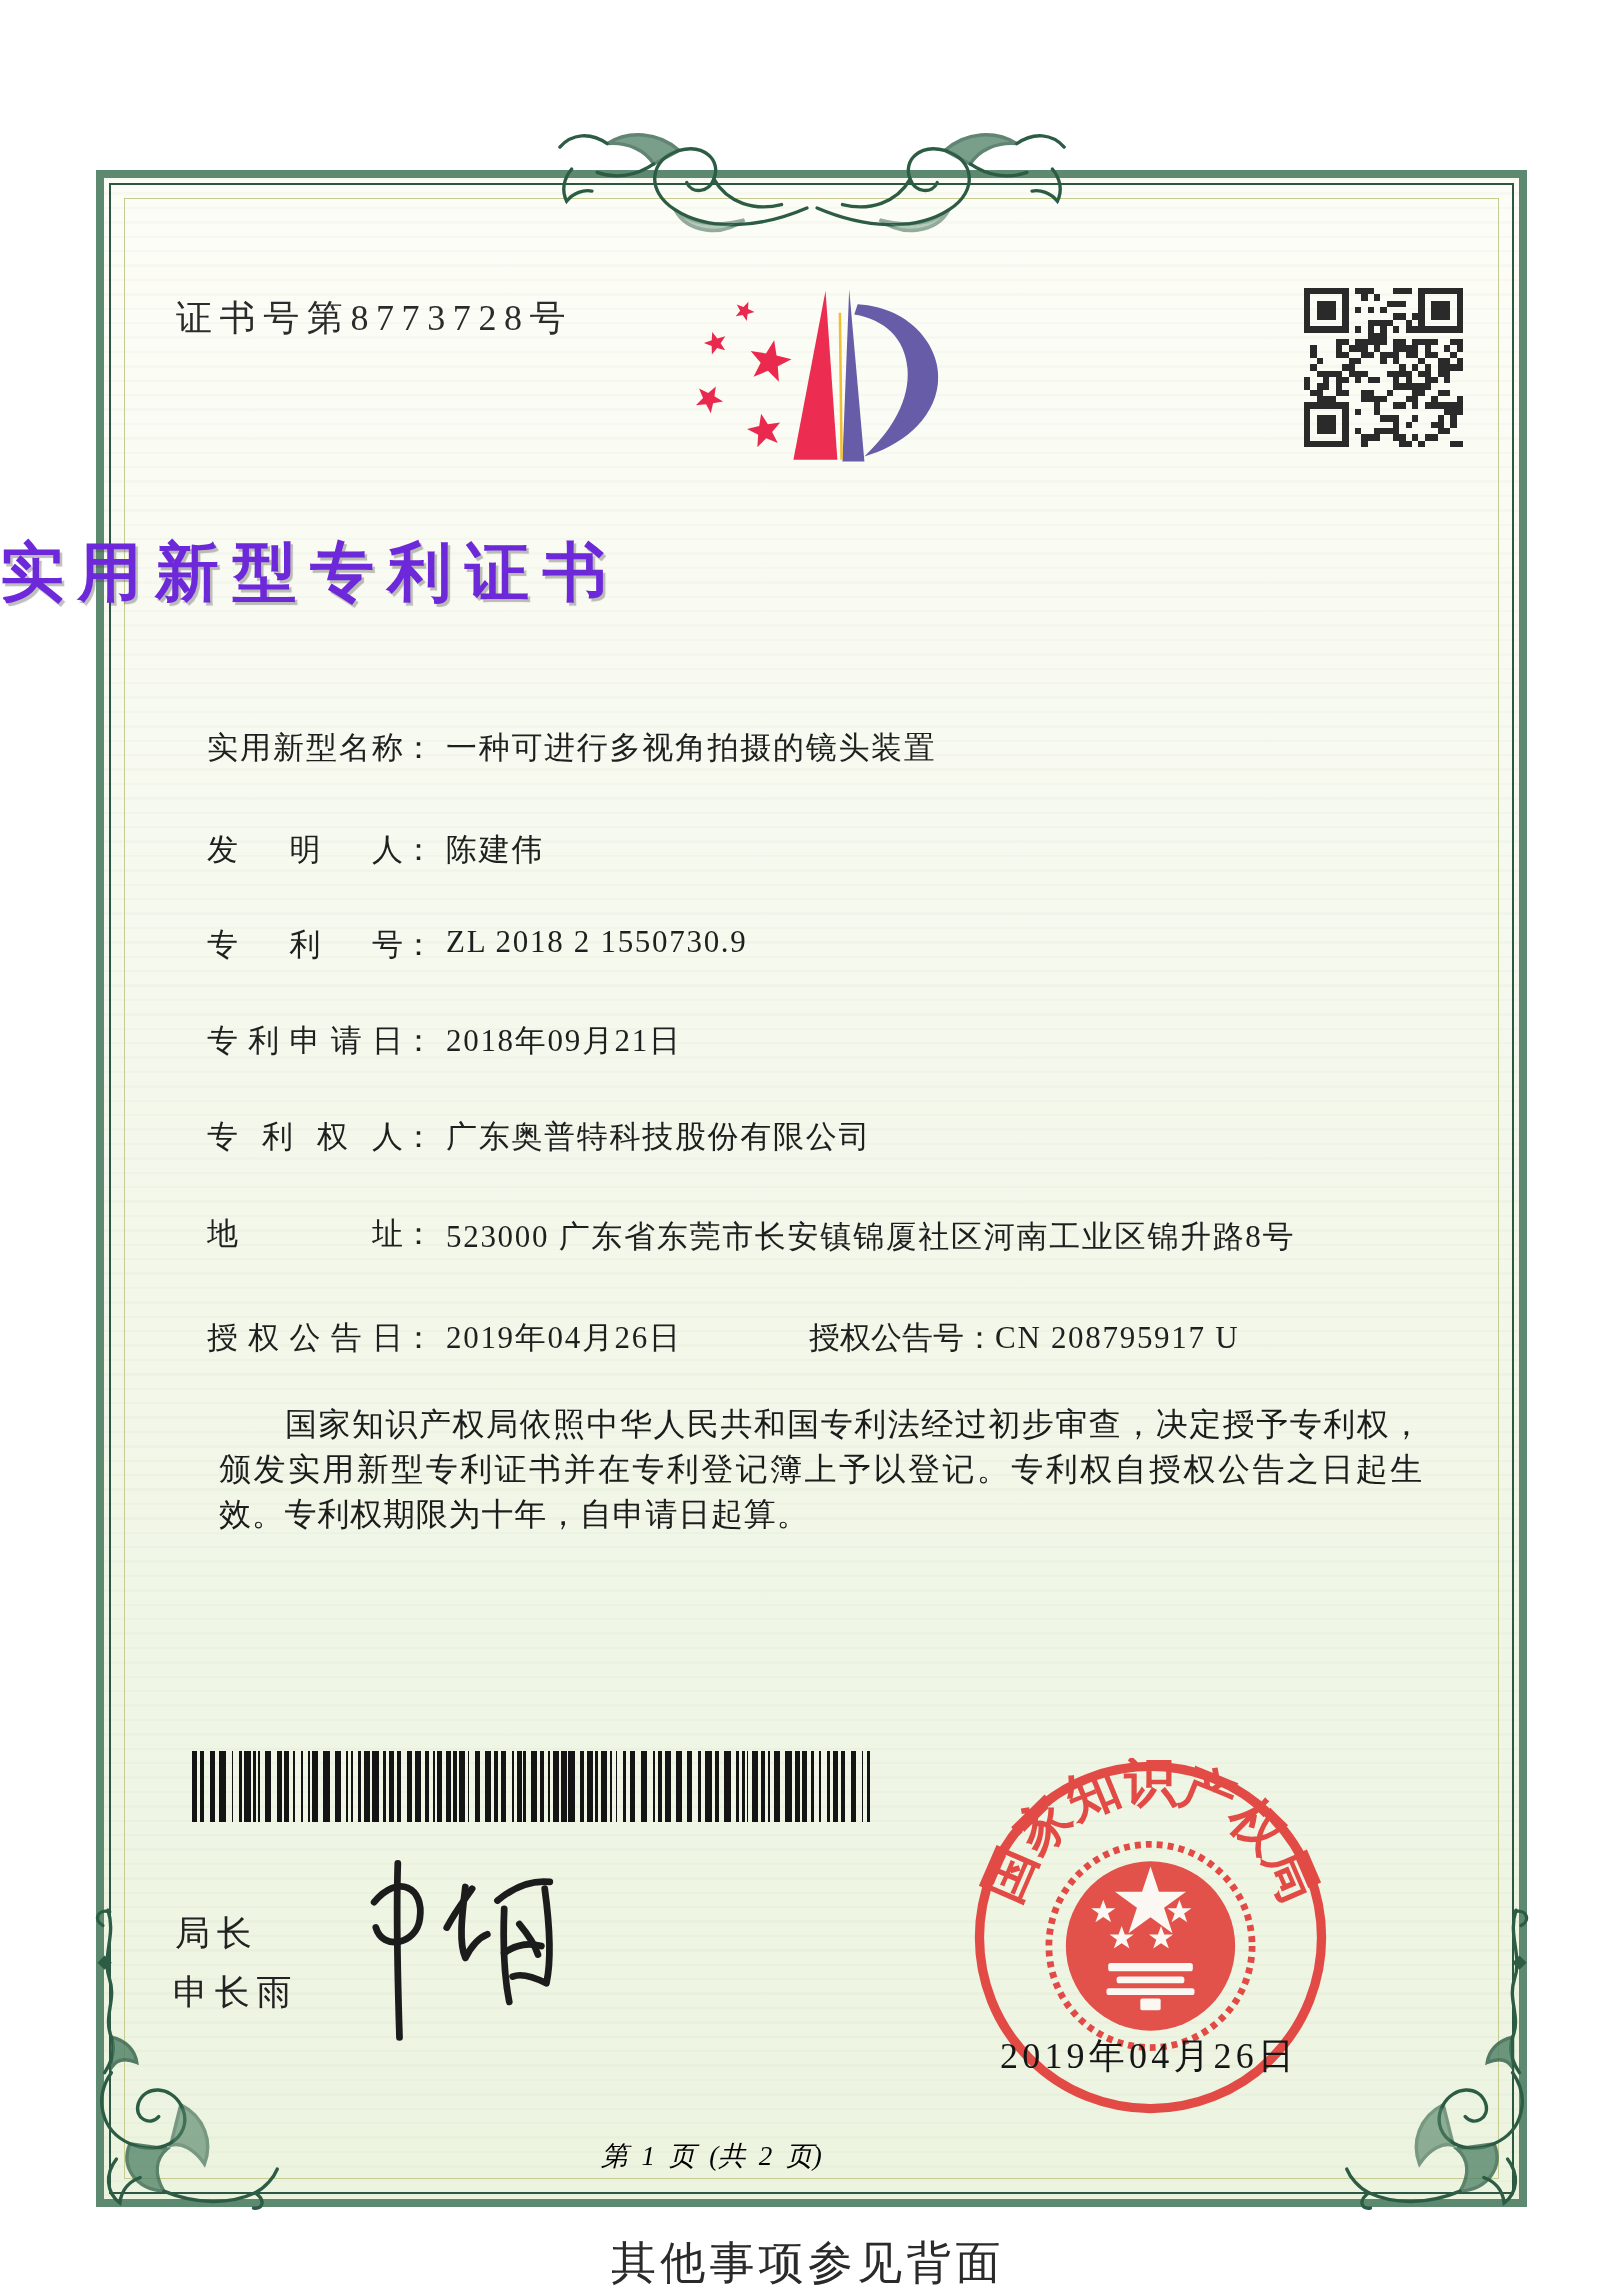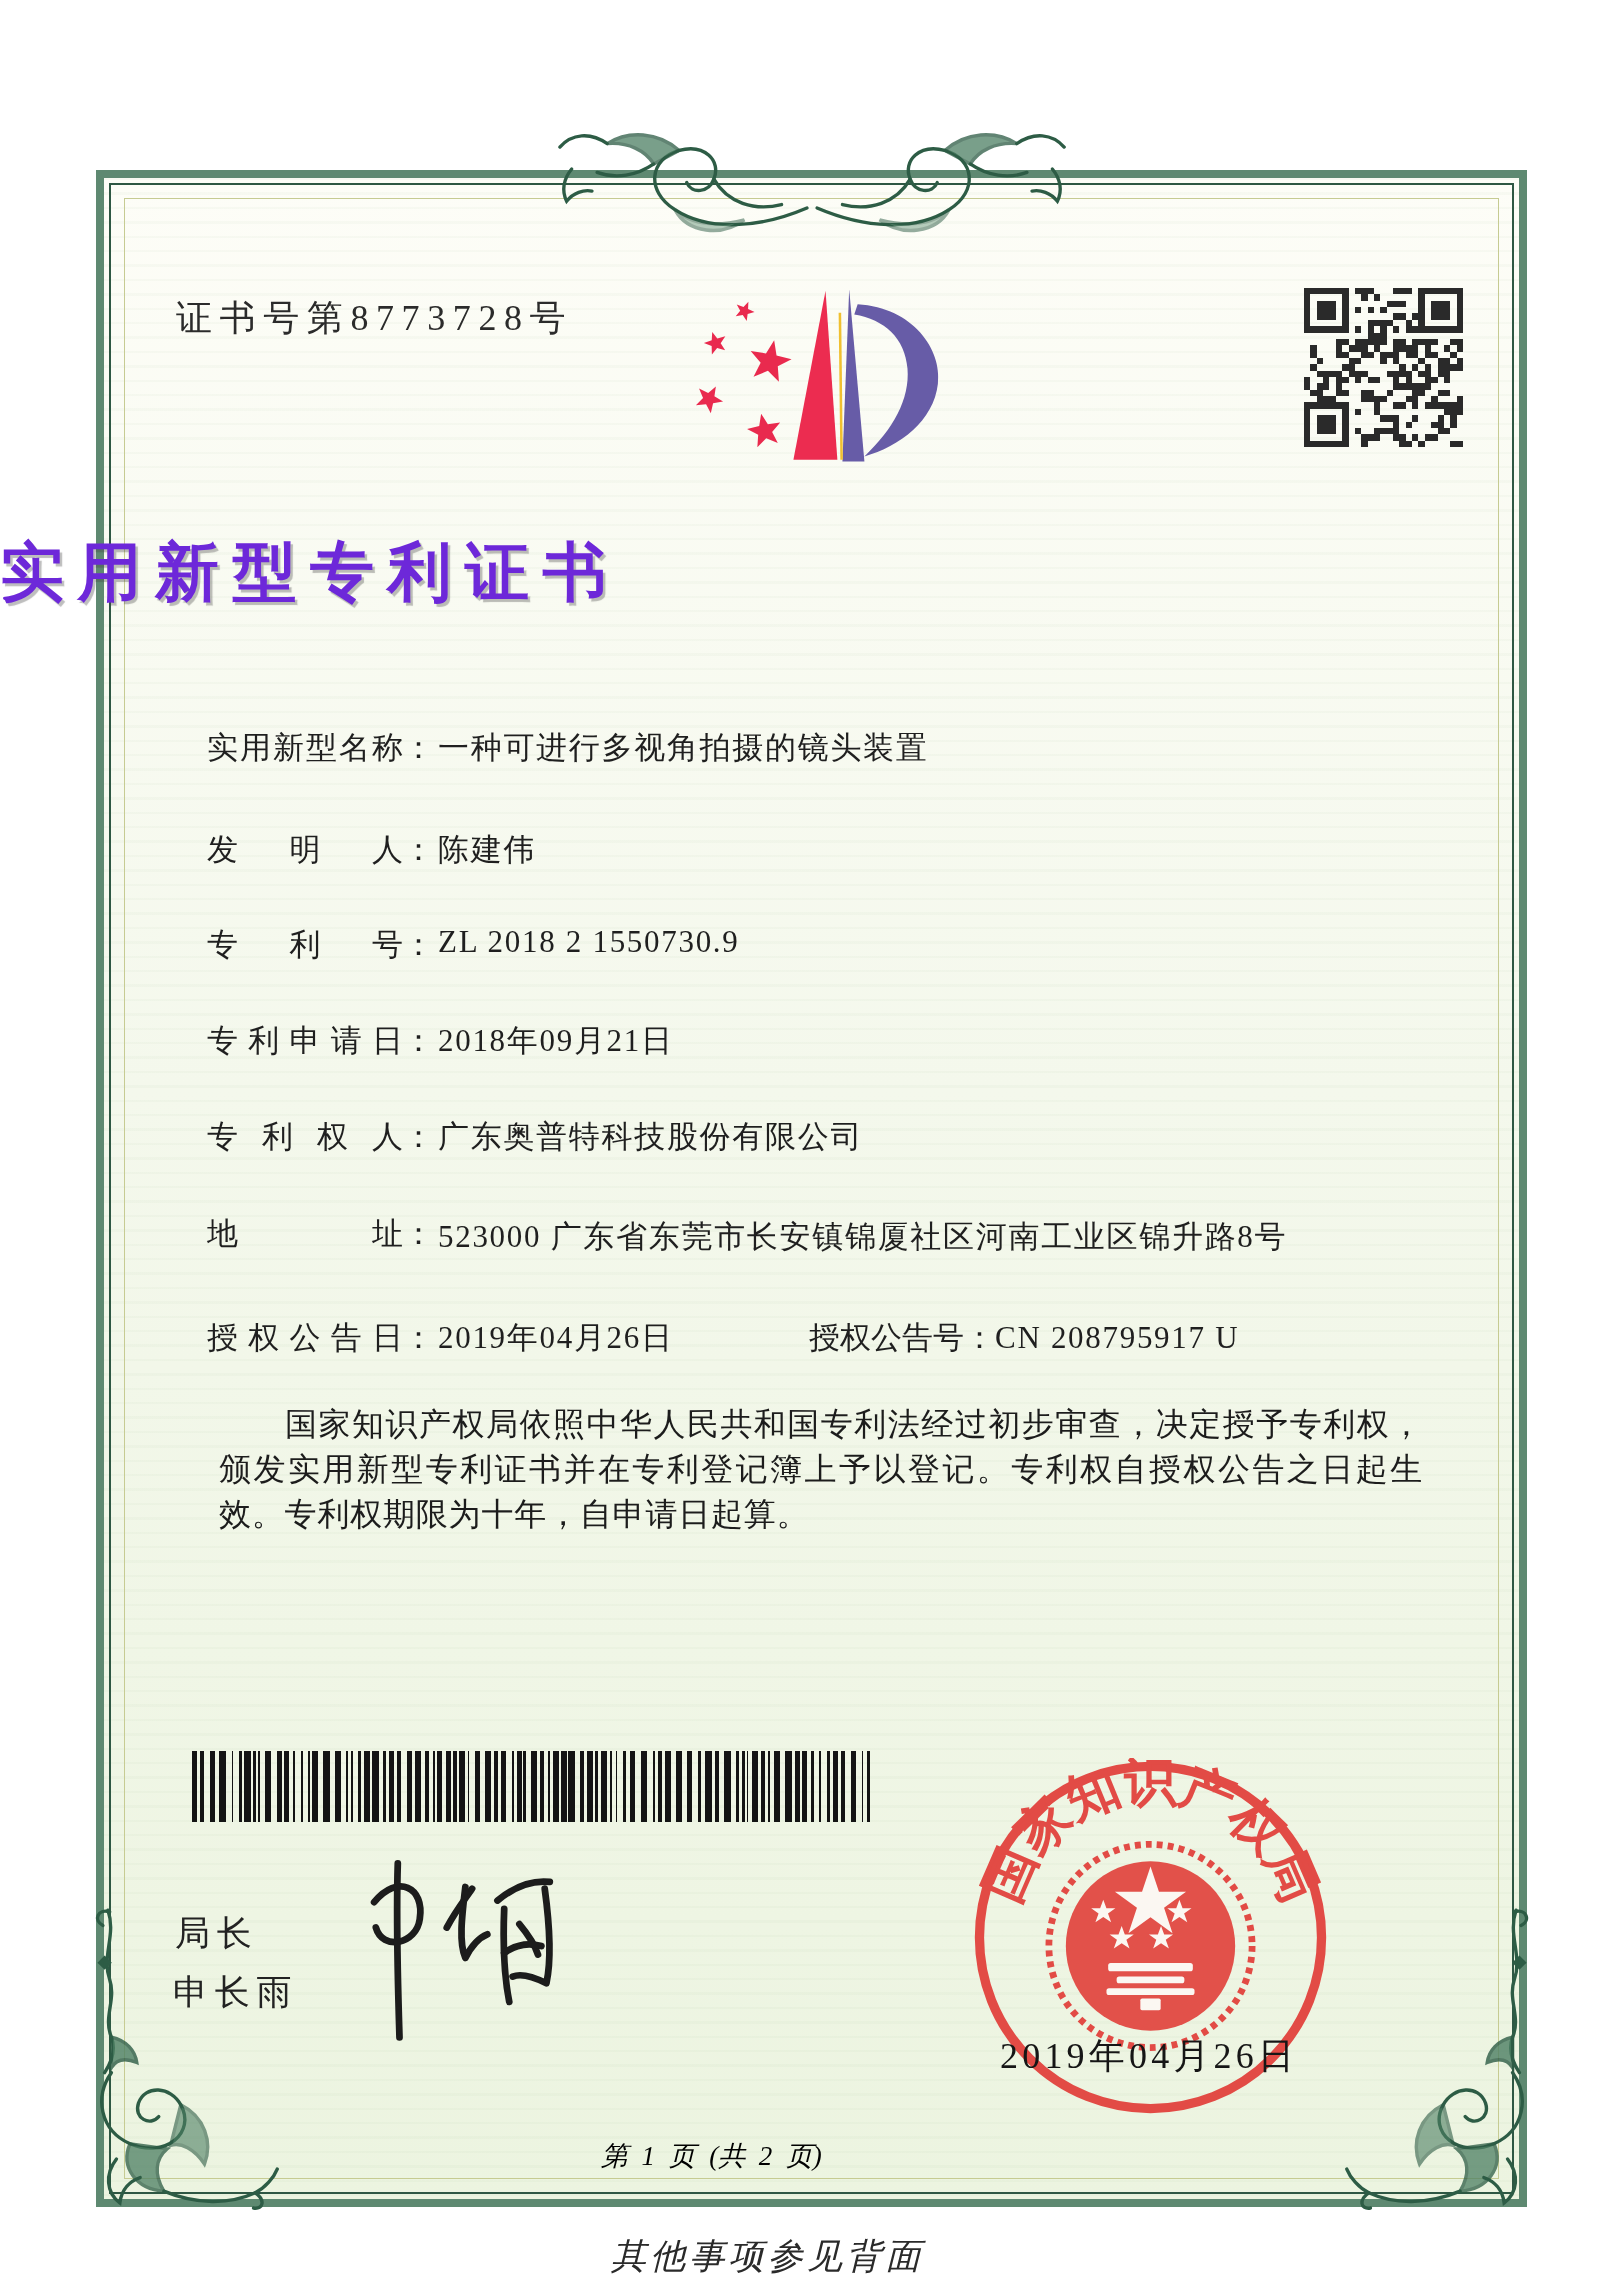--- a/index.html
+++ b/index.html
@@ -33,43 +33,43 @@
   .qr{position:absolute;left:1304px;top:288px;width:159px;height:159px;}
   .title{
     position:absolute;left:0;right:0;top:529px;
     font-size:64px;font-weight:700;letter-spacing:13.5px;color:#6d28d9;
     text-shadow:2.5px 2.5px 0.8px rgba(70,70,70,0.35);white-space:nowrap;
   }
   
   .field-row{position:absolute;left:207px;right:169px;font-size:31px;color:#1f1f1f;}
   .f-label{display:inline-block;width:196px;text-align:justify;text-align-last:justify;vertical-align:top;}
   .f-colon{display:inline-block;vertical-align:top;}
-  .f-value{display:inline-block;margin-left:4px;vertical-align:top;letter-spacing:1.7px;}
+  .f-value{display:inline-block;margin-left:12px;vertical-align:top;letter-spacing:1.7px;}
   .f-value.wrap{width:850px;line-height:47px;}
   .grant-no{position:absolute;left:602px;top:0;white-space:nowrap;}
   
   .body-text{position:absolute;left:207px;top:1390px;width:1228px;}
   .body-text p{
     margin:12px;font-size:32px;line-height:45px;letter-spacing:0.8px;
     text-indent:66px;color:#1c1c1c;text-align:justify;
   }
   
   .barcode{position:absolute;left:192px;top:1751px;width:678px;height:71px;}
   .signer-title{position:absolute;left:175px;top:1910px;font-size:35px;letter-spacing:6.8px;}
   .signer-name{position:absolute;left:173px;top:1969px;font-size:35px;letter-spacing:6.8px;text-align:center;}
   .signature{position:absolute;left:337px;top:1848px;width:228px;height:203px;}
   .seal{position:absolute;left:971px;top:1758px;width:359px;height:359px;opacity:0.93;}
   .seal-date{
     position:absolute;left:1000px;top:2032px;font-size:36px;color:#161616;
     letter-spacing:4.2px;white-space:nowrap;
   }
   .page-num{position:absolute;left:601px;top:2138px;font-size:27px;word-spacing:6.8px;color:#000000;font-style:italic;}
   .back-note{
-    position:absolute;left:611px;top:2233px;font-size:35px;color:#2a2a2a;
-    font-style:italic;letter-spacing:4.2px;
+    position:absolute;left:611px;top:2233px;font-size:45px;color:#2a2a2a;
+    letter-spacing:4.2px;
   }
   
   .orn-top{position:absolute;left:50%;top:125px;transform:translateX(-50%);}
   .flourish-bl{position:absolute;left:86px;top:1905px;}
   .flourish-br{position:absolute;right:86px;top:1905px;transform:scaleX(-1);}
 </style>
 </head>
 <body>
 
 <div class="frame"></div>

